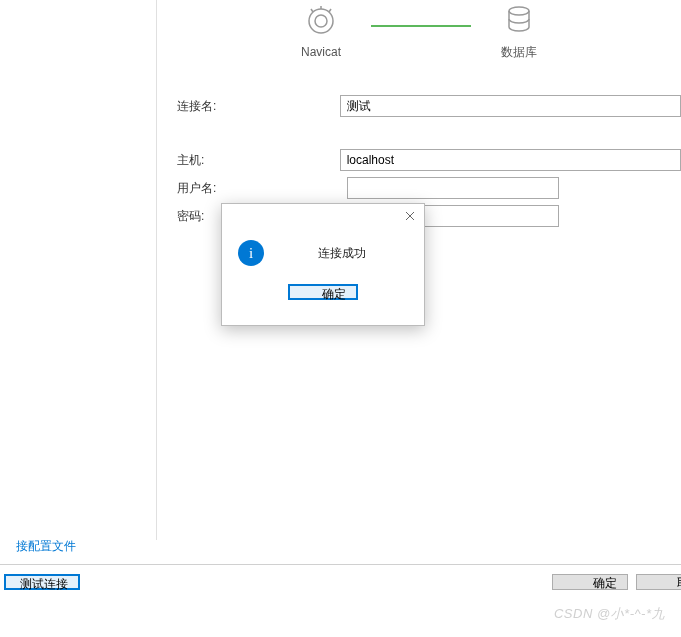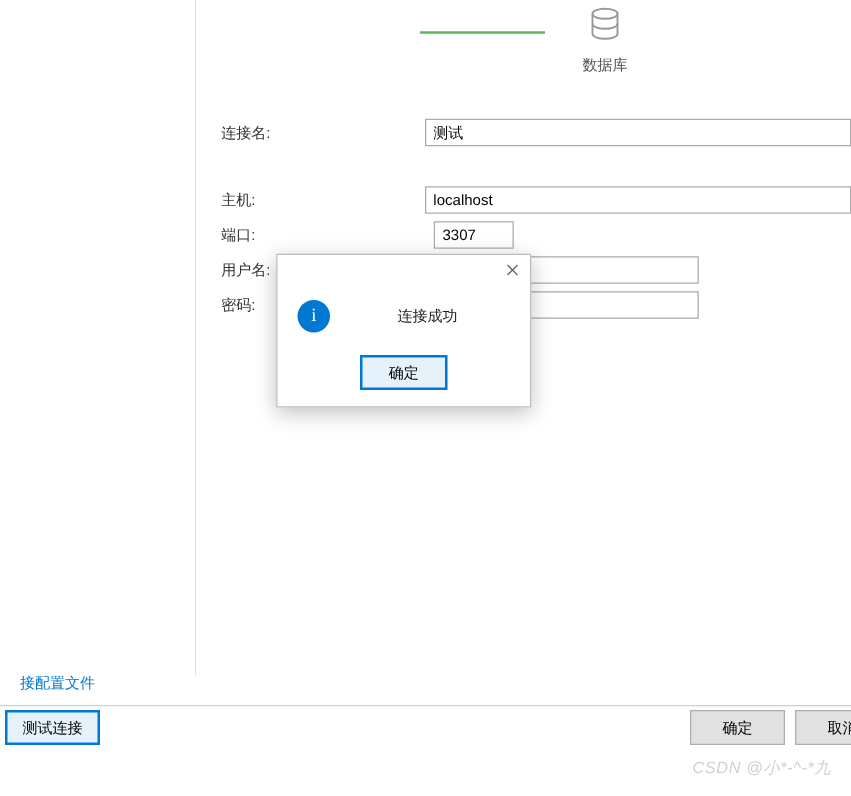--- a/index.html
+++ b/index.html
@@ -97,27 +97,28 @@
       bottom: 38px;
       height: 34px;
       display: flex;
       align-items: center;
       justify-content: space-between;
       padding: 0 4px 0 4px;
       gap: 16px;
     }
     .btn {
       min-width: 76px;
-      height: 28px;
+      height: 16px;
       background: #e1e1e1;
       border: 1px solid #adadad;
       font-size: 12px;
       font-family: inherit;
       cursor: pointer;
       padding: 0 10px;
+      text-align: right;
     }
     .btn.focused {
       border: 2px solid #0078d4;
       background: #e5f1fb;
     }
     .footer-right { display: flex; gap: 8px; }
     .cut-right { margin-right: -35px; }
     .watermark {
       position: absolute;
       right: 16px;
@@ -177,20 +178,32 @@
     }
     .modal .btnrow .btn { min-width: 70px; }
   </style>
 </head>
 <body>
 
 <div class="sidebar-sep"></div>
 
 <div class="main">
   <div class="header-icons">
+    <div class="icon-col">
+      <span>
+        <svg width="36" height="30" viewBox="0 0 36 30">
+          <circle cx="18" cy="15" r="12" fill="none" stroke="#999" stroke-width="1.5"></circle>
+          <circle cx="18" cy="15" r="6" fill="none" stroke="#999" stroke-width="1.5"></circle>
+          <line x1="18" y1="3" x2="18" y2="0" stroke="#999" stroke-width="1.5"></line>
+          <line x1="10" y1="6" x2="8" y2="3" stroke="#999" stroke-width="1.5"></line>
+          <line x1="26" y1="6" x2="28" y2="3" stroke="#999" stroke-width="1.5"></line>
+        </svg>
+      </span>
+      <span class="lbl">Navicat</span>
+    </div>
     <div class="conn-line"></div>
     <div class="icon-col">
       <span>
         <svg width="30" height="30" viewBox="0 0 30 30">
           <ellipse cx="15" cy="6" rx="10" ry="4" fill="none" stroke="#999" stroke-width="1.5"></ellipse>
           <path d="M5 6 V22 a10 4 0 0 0 20 0 V6" fill="none" stroke="#999" stroke-width="1.5"></path>
           <path d="M5 14 a10 4 0 0 0 20 0" fill="none" stroke="#999" stroke-width="1.5"></path>
         </svg>
       </span>
       <span class="lbl">数据库</span>
@@ -200,24 +213,20 @@
   <div class="form">
     <div class="row gap-after">
       <div class="fl">连接名:</div>
       <input class="in-wide" value="测试" style="">
     </div>
     <div class="row">
       <div class="fl">主机:</div>
       <input class="in-wide" value="localhost" style="">
     </div>
     <div class="row">
-      <div class="fl">端口:</div>
-      <input class="in-port" value="3307" style="">
-    </div>
-    <div class="row">
       <div class="fl">用户名:</div>
       <input class="in-med" value="" style="">
     </div>
     <div class="row">
       <div class="fl">密码:</div>
       <input type="password" class="in-med" value="" style="">
     </div>
   </div>
 </div>
 

